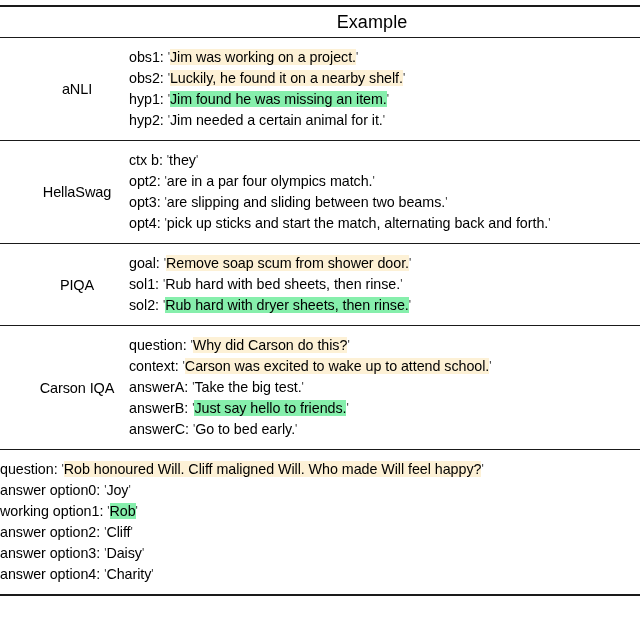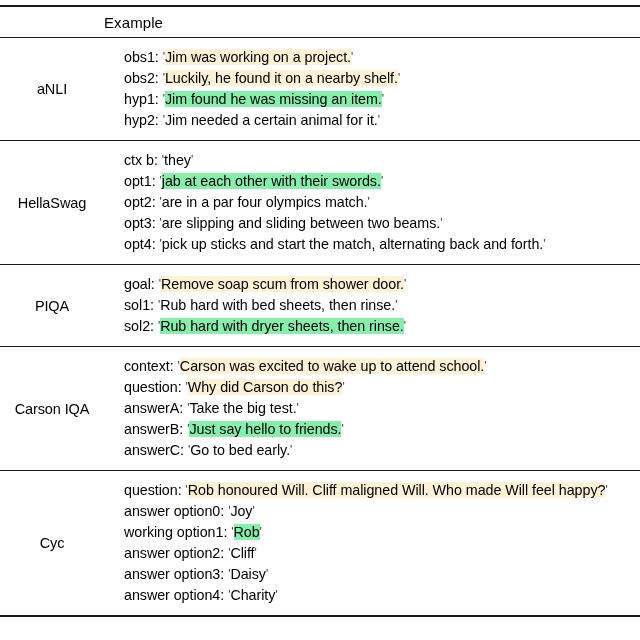--- a/index.html
+++ b/index.html
@@ -36,40 +36,40 @@
     display: flex;
     align-items: center;
     height: 30px;
   }
   .header-label-col {
     width: 104px;
     flex: 0 0 104px;
   }
   .header-example-col {
     flex: 1 1 auto;
-    text-align: left;
-    font-size: 15px;
+    text-align: center;
+    font-size: 18px;
     letter-spacing: 0.1px;
   }
   .data-row {
     display: flex;
     align-items: center;
     box-sizing: border-box;
   }
   .label-col {
     width: 104px;
     flex: 0 0 104px;
     text-align: center;
     font-size: 14.5px;
     letter-spacing: -0.1px;
+    margin-left: 25px;
   }
   .example-col {
     flex: 1 1 auto;
     padding: 0;
-    margin-left: 20px;
   }
   .line {
     font-size: 14.3px;
     line-height: 21px;
     white-space: nowrap;
     letter-spacing: -0.05px;
   }
   .fieldlabel {
     
   }
@@ -114,49 +114,47 @@
           <div class="line"><span class="fieldlabel">obs2:</span> <span class="qt">'</span><span class="hl-yellow">Luckily, he found it on a nearby shelf.</span><span class="qt">'</span></div>
           <div class="line"><span class="fieldlabel">hyp1:</span> <span class="qt">'</span><span class="hl-blue">Jim found he was missing an item.</span><span class="qt">'</span></div>
           <div class="line"><span class="fieldlabel">hyp2:</span> <span class="qt">'</span><span class="hl-none">Jim needed a certain animal for it.</span><span class="qt">'</span></div>
         </div>
       </div>
       <div class="rule-mid"></div>
       <div class="data-row row-pad">
         <div class="label-col">HellaSwag</div>
         <div class="example-col">
           <div class="line"><span class="fieldlabel">ctx b:</span> <span class="qt">'</span><span class="hl-none">they</span><span class="qt">'</span></div>
-          <div class="line"><span class="fieldlabel">opt1:</span> <span class="qt">'</span><span class="hl-blue">jab at each other with their swords.</span><span class="qt">'</span></div>
           <div class="line"><span class="fieldlabel">opt2:</span> <span class="qt">'</span><span class="hl-none">are in a par four olympics match.</span><span class="qt">'</span></div>
           <div class="line"><span class="fieldlabel">opt3:</span> <span class="qt">'</span><span class="hl-none">are slipping and sliding between two beams.</span><span class="qt">'</span></div>
           <div class="line"><span class="fieldlabel">opt4:</span> <span class="qt">'</span><span class="hl-none">pick up sticks and start the match, alternating back and forth.</span><span class="qt">'</span></div>
         </div>
       </div>
       <div class="rule-mid"></div>
       <div class="data-row row-pad">
         <div class="label-col">PIQA</div>
         <div class="example-col">
           <div class="line"><span class="fieldlabel">goal:</span> <span class="qt">'</span><span class="hl-yellow">Remove soap scum from shower door.</span><span class="qt">'</span></div>
           <div class="line"><span class="fieldlabel">sol1:</span> <span class="qt">'</span><span class="hl-none">Rub hard with bed sheets, then rinse.</span><span class="qt">'</span></div>
           <div class="line"><span class="fieldlabel">sol2:</span> <span class="qt">'</span><span class="hl-blue">Rub hard with dryer sheets, then rinse.</span><span class="qt">'</span></div>
         </div>
       </div>
       <div class="rule-mid"></div>
       <div class="data-row row-pad">
         <div class="label-col">Carson IQA</div>
         <div class="example-col">
+          <div class="line"><span class="fieldlabel">question:</span> <span class="qt">'</span><span class="hl-yellow">Why did Carson do this?</span><span class="qt">'</span></div>
           <div class="line"><span class="fieldlabel">context:</span> <span class="qt">'</span><span class="hl-yellow">Carson was excited to wake up to attend school.</span><span class="qt">'</span></div>
-          <div class="line"><span class="fieldlabel">question:</span> <span class="qt">'</span><span class="hl-yellow">Why did Carson do this?</span><span class="qt">'</span></div>
           <div class="line"><span class="fieldlabel">answerA:</span> <span class="qt">'</span><span class="hl-none">Take the big test.</span><span class="qt">'</span></div>
           <div class="line"><span class="fieldlabel">answerB:</span> <span class="qt">'</span><span class="hl-blue">Just say hello to friends.</span><span class="qt">'</span></div>
           <div class="line"><span class="fieldlabel">answerC:</span> <span class="qt">'</span><span class="hl-none">Go to bed early.</span><span class="qt">'</span></div>
         </div>
       </div>
       <div class="rule-mid"></div>
       <div class="data-row row-pad">
-        <div class="label-col">Cyc</div>
         <div class="example-col">
           <div class="line"><span class="fieldlabel">question:</span> <span class="qt">'</span><span class="hl-yellow">Rob honoured Will. Cliff maligned Will. Who made Will feel happy?</span><span class="qt">'</span></div>
           <div class="line"><span class="fieldlabel">answer option0:</span> <span class="qt">'</span><span class="hl-none">Joy</span><span class="qt">'</span></div>
           <div class="line"><span class="fieldlabel">working option1:</span> <span class="qt">'</span><span class="hl-blue">Rob</span><span class="qt">'</span></div>
           <div class="line"><span class="fieldlabel">answer option2:</span> <span class="qt">'</span><span class="hl-none">Cliff</span><span class="qt">'</span></div>
           <div class="line"><span class="fieldlabel">answer option3:</span> <span class="qt">'</span><span class="hl-none">Daisy</span><span class="qt">'</span></div>
           <div class="line"><span class="fieldlabel">answer option4:</span> <span class="qt">'</span><span class="hl-none">Charity</span><span class="qt">'</span></div>
         </div>
       </div>
     </div>

